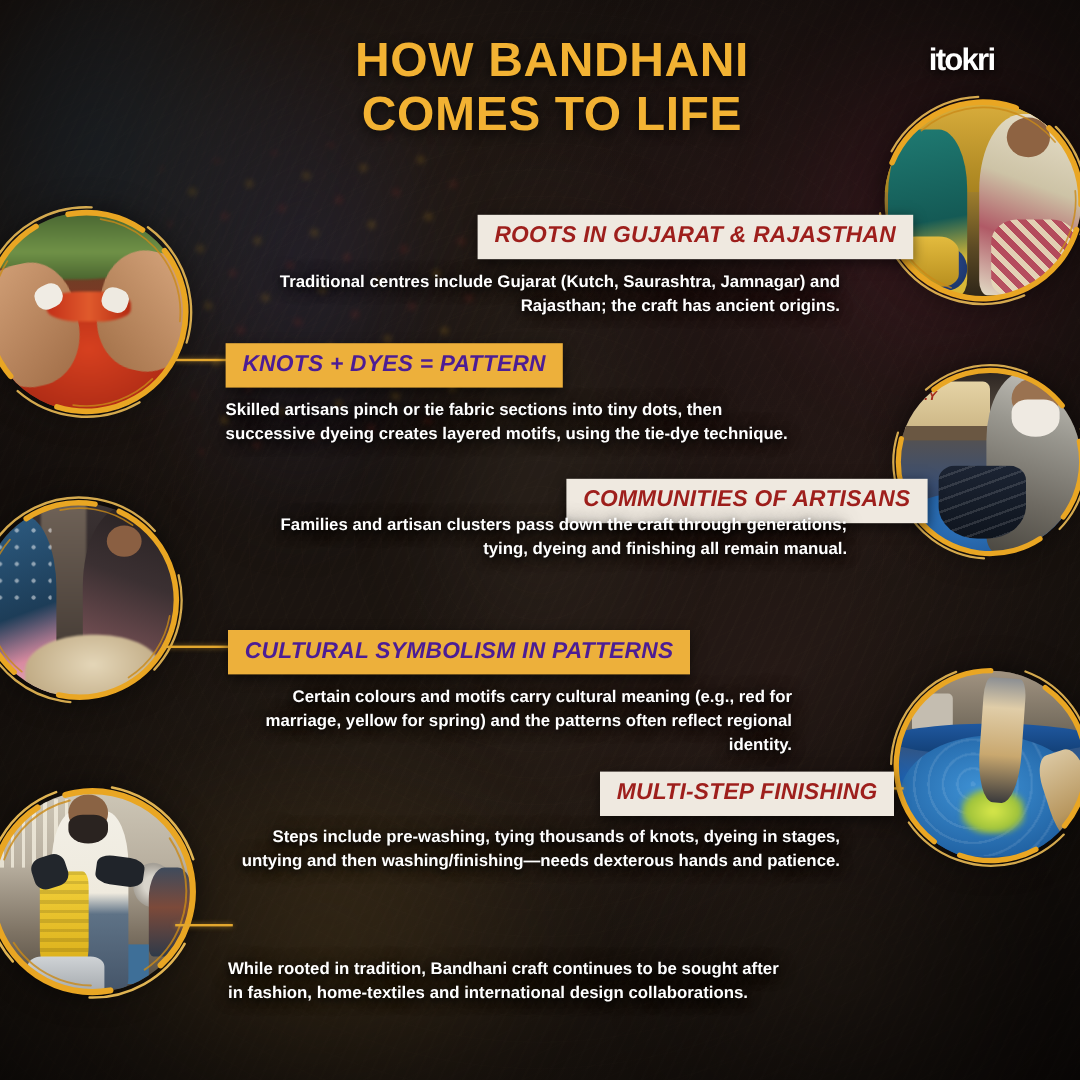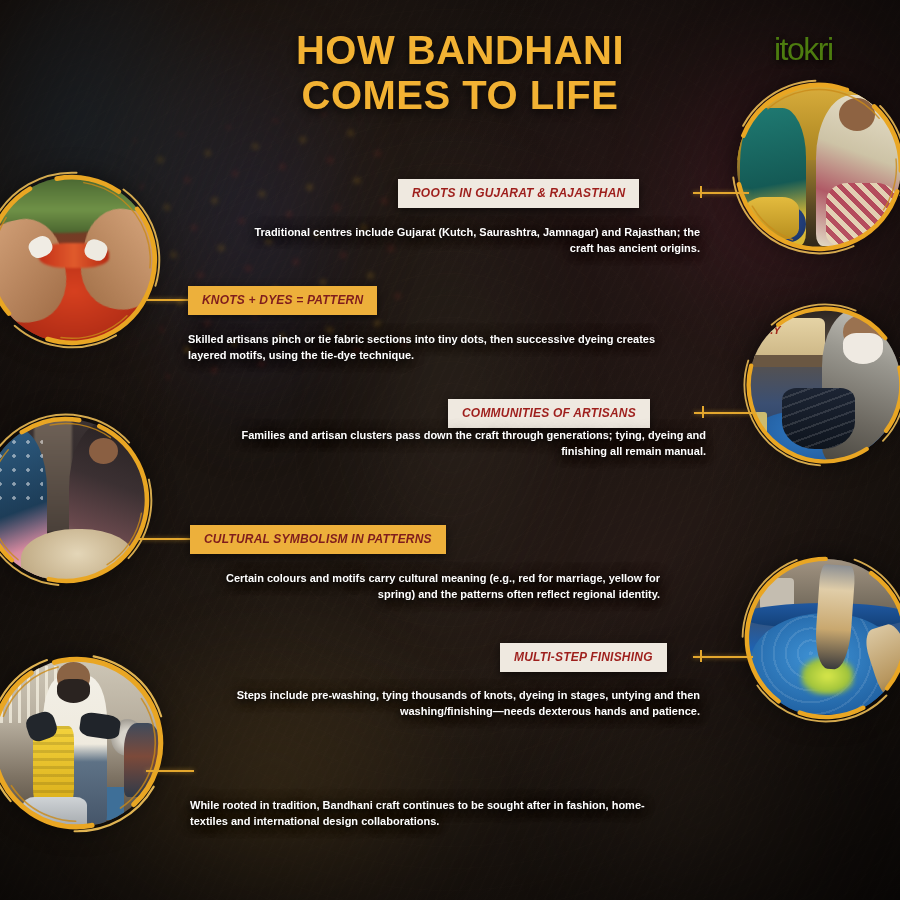--- a/index.html
+++ b/index.html
@@ -70,21 +70,21 @@
     text-shadow:0 3px 10px rgba(0,0,0,.75);
   }
   .title-l2 { display:block; }
 
   
   .logo {
     position:absolute; right:30px; top:28px;
     width:96px; height:42px;
   }
   .logo-text {
-    font-size:32px; font-weight:400; color:#4d7c0f;
+    font-size:26px; font-weight:700; color:#ffffff;
     letter-spacing:-1.5px; line-height:42px;
     font-style:normal;
     text-shadow:0 2px 6px rgba(0,0,0,.8);
   }
 
   
   .photo {
     position:absolute; border-radius:50%; overflow:visible;
   }
   .photo-img {
@@ -176,35 +176,35 @@
   
   .conn { position:absolute; background:#E3A72E; height:2px; z-index:4; box-shadow:0 0 4px rgba(227,167,46,.6); }
   .conn-tick { position:absolute; background:#E3A72E; width:2px; height:12px; z-index:4; }
 
   
   .chip {
     position:absolute;
     padding:7px 14px 8px;
     font-style:italic;
     font-weight:900;
-    font-size:12px;
+    font-size:19px;
     letter-spacing:.2px;
     white-space:nowrap;
     color:#9E1F1C;
     box-shadow:0 3px 10px rgba(0,0,0,.55);
     z-index:6;
   }
   .chip.cream { background:#EFE9E0; }
-  .chip.gold  { background:#EDB03B; color:#7f1d1d; }
+  .chip.gold  { background:#EDB03B; color:#4c1d95; }
 
   
   .para {
     position:absolute;
     color:#FFFFFF;
-    font-size:11px;
+    font-size:14px;
     font-weight:700;
     line-height:1.42;
     text-shadow:0 2px 6px rgba(0,0,0,.85), 0 0 14px rgba(0,0,0,.6);
     z-index:6;
   }
   .para.right { text-align:right; }
   .para.left  { text-align:left; }
 </style>
 </head>
 <body>
@@ -377,21 +377,21 @@
   <div class="conn-tick" style="left:700px; top:650px;"></div>
 
   <div class="conn" style="left:146px; top:770px; width:48px;"></div>
 
   <div class="chip cream" style="left:398px; top:179px;">ROOTS IN GUJARAT &amp; RAJASTHAN</div>
   <div class="para right" style="left:230px; top:225px; width:470px;">Traditional centres include Gujarat (Kutch, Saurashtra, Jamnagar) and Rajasthan; the craft has ancient origins.</div>
 
   <div class="chip gold" style="left:188px; top:286px;">KNOTS + DYES = PATTERN</div>
   <div class="para left" style="left:188px; top:332px; width:470px;">Skilled artisans pinch or tie fabric sections into tiny dots, then successive dyeing creates layered motifs, using the tie-dye technique.</div>
 
-  <div class="chip cream" style="left:448px; top:399px;">COMMUNITIES OF ARTISANS</div>
+  <div class="chip cream" style="left:472px; top:399px;">COMMUNITIES OF ARTISANS</div>
   <div class="para right" style="left:200px; top:428px; width:506px;">Families and artisan clusters pass down the craft through generations; tying, dyeing and finishing all remain manual.</div>
 
   <div class="chip gold" style="left:190px; top:525px;">CULTURAL SYMBOLISM IN PATTERNS</div>
   <div class="para left" style="left:190px; top:571px; width:470px;text-align:right;">Certain colours and motifs carry cultural meaning (e.g., red for marriage, yellow for spring) and the patterns often reflect regional identity.</div>
 
   <div class="chip cream" style="left:500px; top:643px;text-align:right;">MULTI-STEP FINISHING</div>
   <div class="para right" style="left:200px; top:688px; width:500px;">Steps include pre-washing, tying thousands of knots, dyeing in stages, untying and then washing/finishing—needs dexterous hands and patience.</div>
 
   <div class="para left" style="left:190px; top:798px; width:470px;">While rooted in tradition, Bandhani craft continues to be sought after in fashion, home-textiles and international design collaborations.</div>
 

